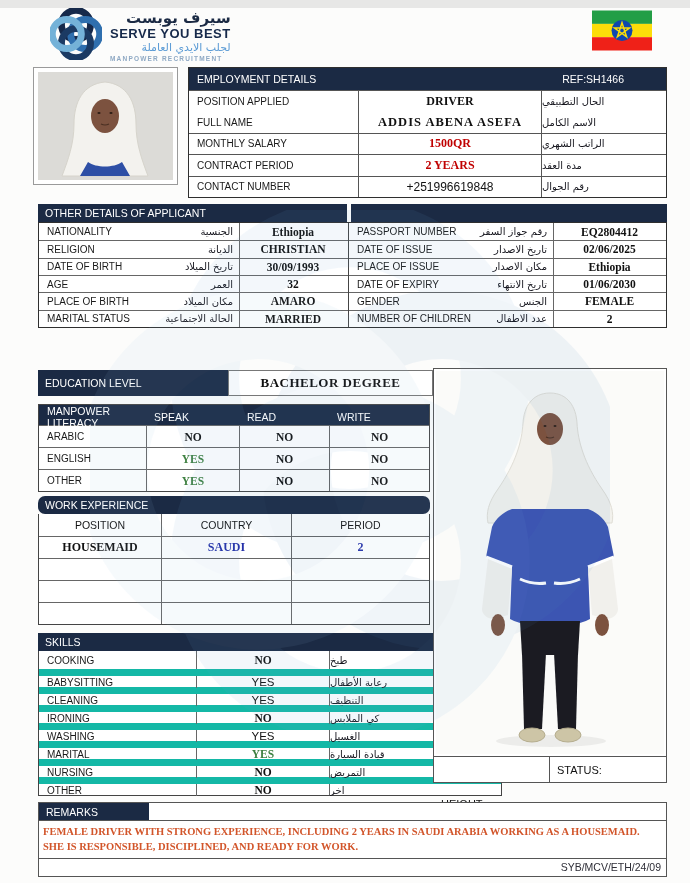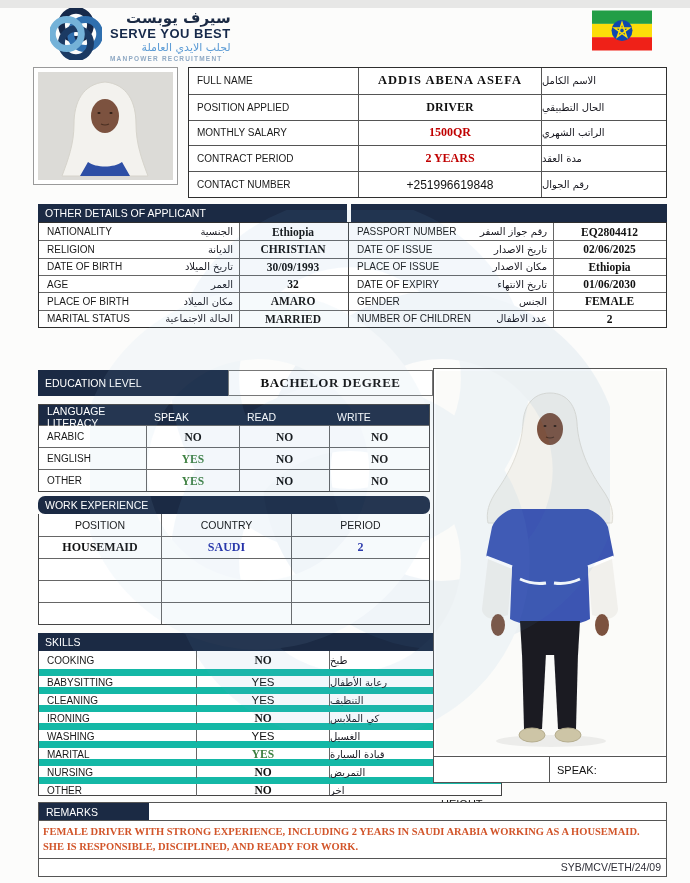--- a/index.html
+++ b/index.html
@@ -152,32 +152,36 @@
       <path d="M67 10 C45 12 36 30 36 52 C36 72 30 88 24 104 L110 104 C104 88 98 72 98 52 C98 30 89 12 67 10 Z" fill="#f3f2ee" stroke="#d6d4cc"></path>
       <ellipse cx="67" cy="44" rx="14" ry="17" fill="#7c523f"></ellipse>
       <ellipse cx="61" cy="41" rx="1.6" ry="1.1" fill="#2c1c14"></ellipse>
       <ellipse cx="73" cy="41" rx="1.6" ry="1.1" fill="#2c1c14"></ellipse>
       <path d="M63 52 Q67 54 71 52" stroke="#4a2f22" stroke-width="1.2" fill="none"></path>
       <path d="M42 104 L50 90 C58 96 76 96 84 90 L92 104 Z" fill="#2e4fa5"></path>
     </svg>
   </div>
 
   <div class="abs emp">
+    <div class="emp-head">
+      <span>EMPLOYMENT DETAILS</span>
+      <span>REF:SH1466</span>
+    </div>
     <div class="emp-body">
+      <div class="emp-row">
+        <div class="c1 lbl">POSITION APPLIED</div>
+        <div class="c2 v big">DRIVER</div>
+        <div class="c3 ar">الحال التطبيقي</div>
+      </div>
       <div class="emp-row" style="border-top:none">
         <div class="c1 lbl">FULL NAME</div>
         <div class="c2 v name">ADDIS ABENA ASEFA</div>
         <div class="c3 ar">الاسم الكامل</div>
       </div>
       <div class="emp-row">
-        <div class="c1 lbl">POSITION APPLIED</div>
-        <div class="c2 v big">DRIVER</div>
-        <div class="c3 ar">الحال التطبيقي</div>
-      </div>
-      <div class="emp-row">
         <div class="c1 lbl">MONTHLY SALARY</div>
         <div class="c2 v red big">1500QR</div>
         <div class="c3 ar">الراتب الشهري</div>
       </div>
       <div class="emp-row">
         <div class="c1 lbl">CONTRACT PERIOD</div>
         <div class="c2 v red big">2 YEARS</div>
         <div class="c3 ar">مدة العقد</div>
       </div>
       <div class="emp-row">
@@ -284,21 +288,21 @@
     </div>
   </div>
 
   <div class="abs edu">
     <div class="bar">EDUCATION LEVEL</div>
     <div class="edu-val v">BACHELOR DEGREE</div>
   </div>
 
   <div class="abs lang">
     <div class="lang-head">
-      <span>LANGUAGE LITERACY</span>
+      <span>MANPOWER LITERACY</span>
       <span>SPEAK</span>
       <span>READ</span>
       <span>WRITE</span>
     </div>
     <div class="lang-row">
       <div class="c1 lbl">ARABIC</div>
       <div class="cc v">NO</div>
       <div class="cc v">NO</div>
       <div class="cc v">NO</div>
     </div>
@@ -417,21 +421,21 @@
       <path d="M84 250 L144 250 L142 284 L86 284 Z" fill="#1b1b22"></path>
       <path d="M86 282 L110 282 L106 358 L88 358 Z" fill="#1b1b22"></path>
       <path d="M118 282 L142 282 L140 358 L122 358 Z" fill="#1b1b22"></path>
       <ellipse cx="96" cy="364" rx="13" ry="7" fill="#cdc5a6" stroke="#b5ad8e"></ellipse>
       <ellipse cx="132" cy="364" rx="13" ry="7" fill="#cdc5a6" stroke="#b5ad8e"></ellipse>
     </svg>
   </div>
 
   <div class="abs hw">
     <div class="h">HEIGHT:</div>
-    <div class="w">SPEAK:</div>
+    <div class="w">STATUS:</div>
   </div>
 
   <div class="abs remarks">
     <div class="rem-head">
       <div class="bar">REMARKS</div>
     </div>
     <div class="rem-body">FEMALE DRIVER WITH STRONG EXPERIENCE, INCLUDING 2 YEARS IN SAUDI ARABIA WORKING AS A HOUSEMAID. SHE IS RESPONSIBLE, DISCIPLINED, AND READY FOR WORK.</div>
     <div class="rem-foot">SYB/MCV/ETH/24/09</div>
   </div>
 

